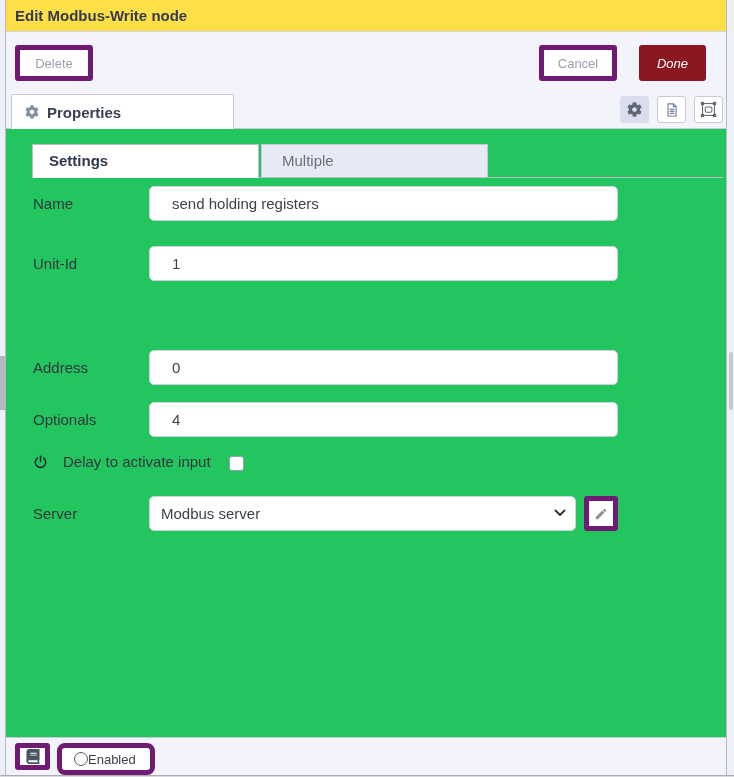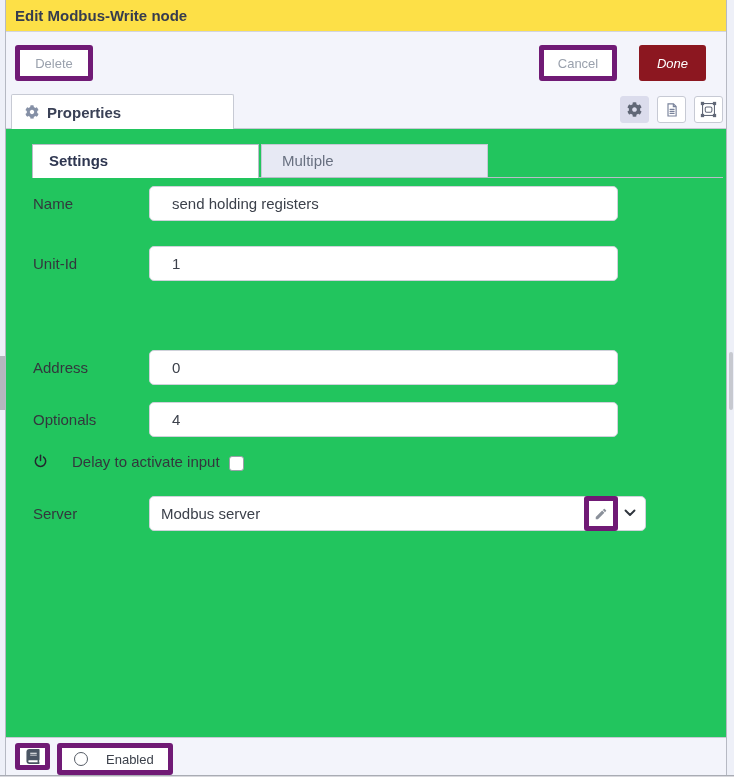--- a/index.html
+++ b/index.html
@@ -94,43 +94,44 @@
     width:100%; height:35px; appearance:none; -webkit-appearance:none;
     border:1px solid #cfd2da; border-radius:5px; padding:0 28px 0 11px;
     font-family:inherit; font-size:15px; color:#3c414b; background:#fff; outline:none;
     white-space:nowrap; overflow:hidden; cursor:pointer;
   }
   .select-wrap .chev {
     position:absolute; right:10px; top:13px; pointer-events:none;
   }
   .delay-row { position:absolute; left:0; right:0; height:22px; }
   .delay-label-wrap {
-    position:absolute; left:27px; top:0; display:flex; align-items:flex-start; gap:24px;
+    position:absolute; left:27px; top:0; display:flex; align-items:flex-end; gap:15px;
     font-size:15px; color:#33373d;
   }
   .checkbox {
     position:absolute; left:223px; top:3px; width:15px; height:15px;
     border:1.5px solid #9aa0a8; border-radius:3px; background:#fff; cursor:pointer;
   }
   .btn-edit-server {
     position:absolute; left:578px; top:0; width:34px; height:35px;
     display:flex; align-items:center; justify-content:center;
   }
   .tray-footer {
     position:absolute; left:0; right:0; bottom:0; height:38px;
     background:#f3f4fb; border-top:1px solid #c7cad4;
   }
   .btn-docs {
     position:absolute; left:9px; top:5px; width:35px; height:27px;
     display:flex; align-items:center; justify-content:center;
   }
   .btn-enabled {
     position:absolute; left:51px; top:5px; height:32px; padding:0 14px 0 12px;
-    display:flex; align-items:center; gap:18px;
+    display:flex; align-items:center; gap:0;
     color:#3c414b;
+    border-radius:8px;
   }
   .toggle-circle {
     width:14px; height:14px; border:1.5px solid #565c66; border-radius:50%;
     background:#fff;
   }
   .scroll-thumb-left {
     position:absolute; left:0; top:356px; width:5px; height:54px;
     background:#b4b7bf; z-index:5;
   }
   .scroll-thumb-right {
@@ -232,21 +233,21 @@
             <path d="M7.1 5.7a8.3 8.3 0 1 0 9.8 0"></path>
           </svg>
         </span>
         <span>Delay to activate input</span>
       </span>
       <span class="checkbox"></span>
     </div>
 
     <div class="form-row" style="top:367px;">
       <label class="form-label">Server</label>
-      <div class="select-wrap" style="width:497px;">
+      <div class="select-wrap" style="width:427px;">
         <select>
           <option>Modbus server</option>
         </select>
         <span class="chev">
           <svg width="12" height="8" viewBox="0 0 12 8" fill="none" stroke="#2f353d" stroke-width="1.9" stroke-linecap="round" stroke-linejoin="round">
               <path d="M1.5 1.5 6 6 10.5 1.5"></path>
             </svg>
         </span>
       </div>
       <button class="btn btn-edit-server">

